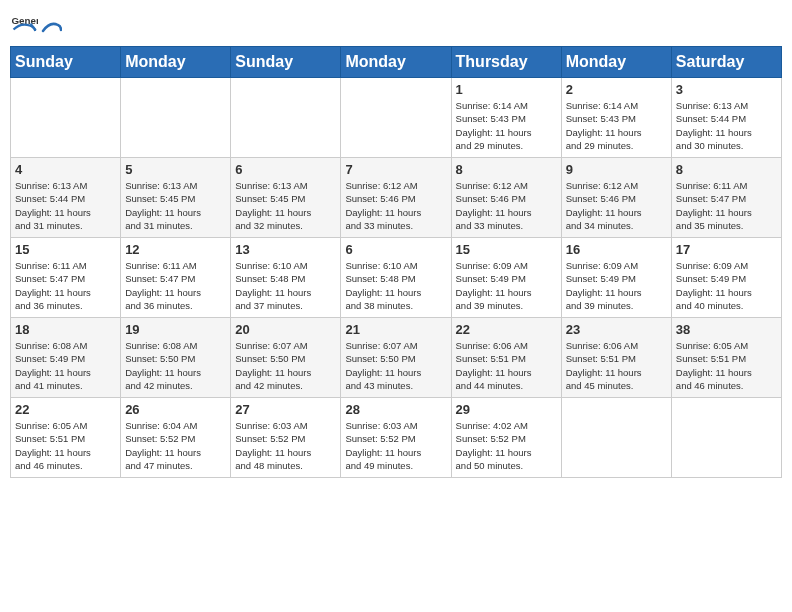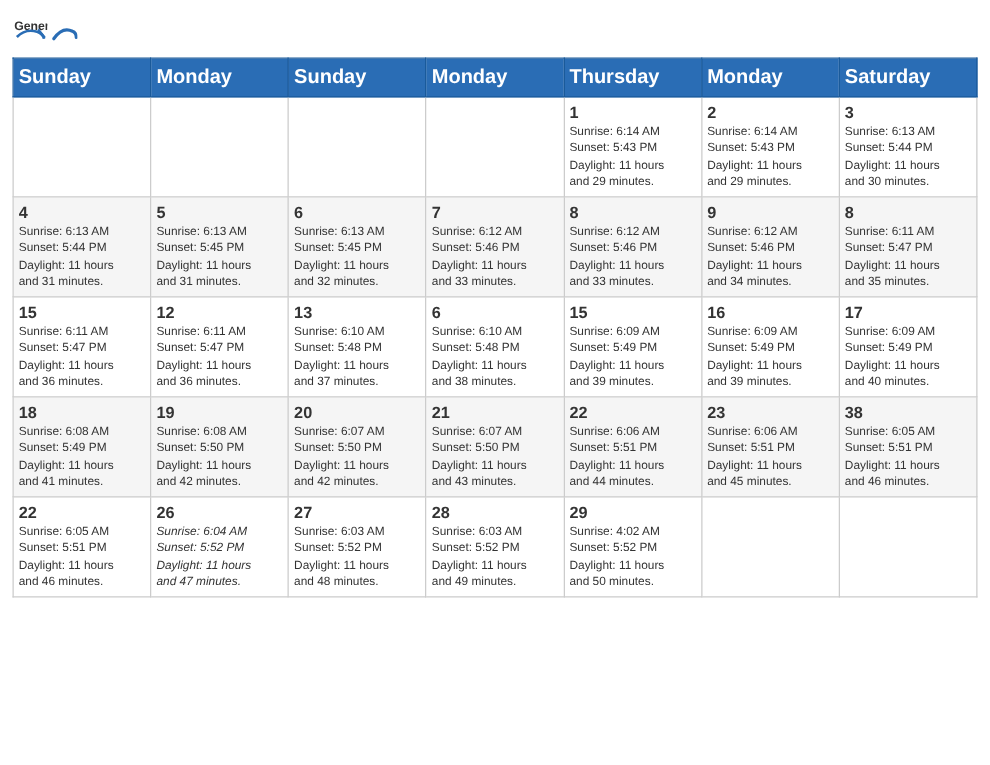--- a/index.html
+++ b/index.html
@@ -313,21 +313,21 @@
       <tr>
         <td>
           <span class="day-number">22</span>
           <div class="day-info" style="white-space: pre-line;">Sunrise: 6:05 AM
 Sunset: 5:51 PM
 Daylight: 11 hours
 and 46 minutes.</div>
         </td>
         <td>
           <span class="day-number">26</span>
-          <div class="day-info" style="white-space: pre-line; font-style: italic;">Sunrise: 6:04 AM
+          <div class="day-info" style="white-space: pre-line;">Sunrise: 6:04 AM
 Sunset: 5:52 PM
 Daylight: 11 hours
 and 47 minutes.</div>
         </td>
         <td>
           <span class="day-number">27</span>
           <div class="day-info" style="white-space: pre-line;">Sunrise: 6:03 AM
 Sunset: 5:52 PM
 Daylight: 11 hours
 and 48 minutes.</div>

